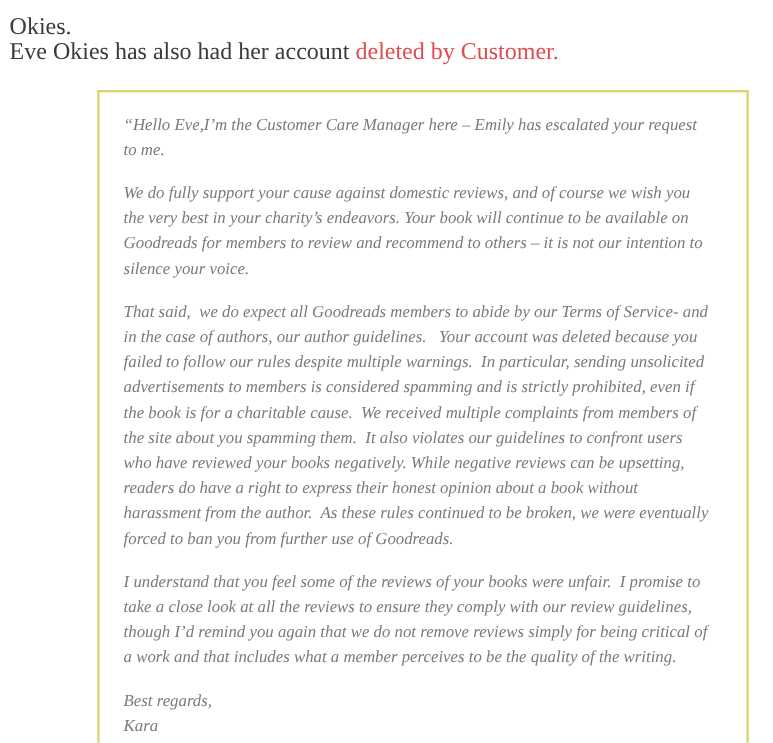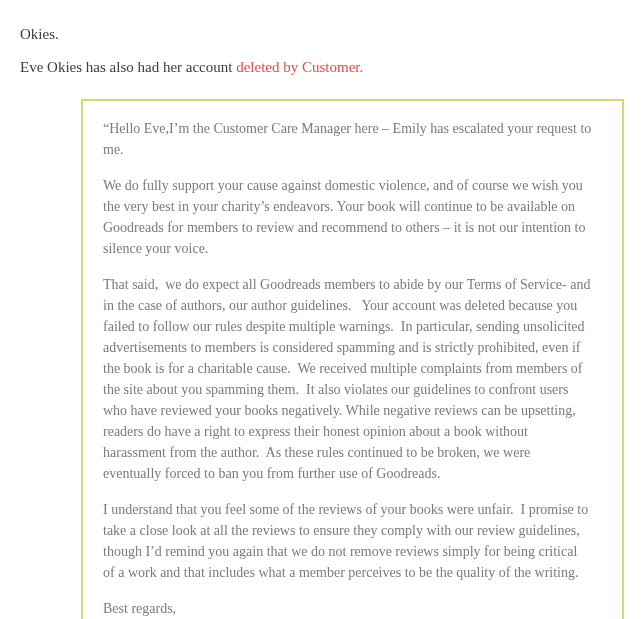--- a/index.html
+++ b/index.html
@@ -18,39 +18,40 @@
   body {
     width: 644px;
     height: 619px;
     overflow: hidden;
     font-family: "Liberation Serif", serif;
   }
   .page {
     padding: 12px 0 0 8px;
   }
   .intro p {
-    margin: 12px;
-    font-size: 15px;
+    margin: 0;
+    font-size: 20px;
     line-height: 21px;
     color: var(--body-text);
   }
   a.red-link {
     color: var(--link-color);
     text-decoration: none;
     cursor: pointer;
   }
   .quote-box {
     width: 543px;
     margin: 21px 0 0 73px;
     border: 2px solid var(--border-color);
     padding: 17px 30px 20px 20px;
     background: var(--page-bg);
   }
   .quote-box p {
     margin: 0 0 15px 0;
+    font-style: italic;
     font-size: 14px;
     line-height: 21px;
     color: var(--quote-text);
     white-space: pre-wrap;
   }
   .quote-box p:last-child {
     margin-bottom: 16px;
   }
 </style>
 </head>
@@ -58,20 +59,20 @@
 
 <div class="page">
 
   <div class="intro">
     <p>Okies.</p>
     <p><span>Eve Okies has also had her account </span><a class="red-link" href="#">deleted by Customer.</a></p>
   </div>
 
   <blockquote class="quote-box">
   <p>“Hello Eve,I’m the Customer Care Manager here – Emily has escalated your request to me.</p>
-      <p>We do fully support your cause against domestic violence, and of course we wish you the very best in your charity’s endeavors. Your book will continue to be available on Goodreads for members to review and recommend to others – it is not our intention to silence your voice.</p>
+      <p>We do fully support your cause against domestic reviews, and of course we wish you the very best in your charity’s endeavors. Your book will continue to be available on Goodreads for members to review and recommend to others – it is not our intention to silence your voice.</p>
       <p>That said,  we do expect all Goodreads members to abide by our Terms of Service- and in the case of authors, our author guidelines.   Your account was deleted because you failed to follow our rules despite multiple warnings.  In particular, sending unsolicited advertisements to members is considered spamming and is strictly prohibited, even if the book is for a charitable cause.  We received multiple complaints from members of the site about you spamming them.  It also violates our guidelines to confront users who have reviewed your books negatively. While negative reviews can be upsetting,  readers do have a right to express their honest opinion about a book without harassment from the author.  As these rules continued to be broken, we were eventually forced to ban you from further use of Goodreads.</p>
       <p>I understand that you feel some of the reviews of your books were unfair.  I promise to take a close look at all the reviews to ensure they comply with our review guidelines, though I’d remind you again that we do not remove reviews simply for being critical of a work and that includes what a member perceives to be the quality of the writing.</p>
       <p>Best regards,
 Kara</p>
     </blockquote>
 
 </div>
 
 </body></html>

